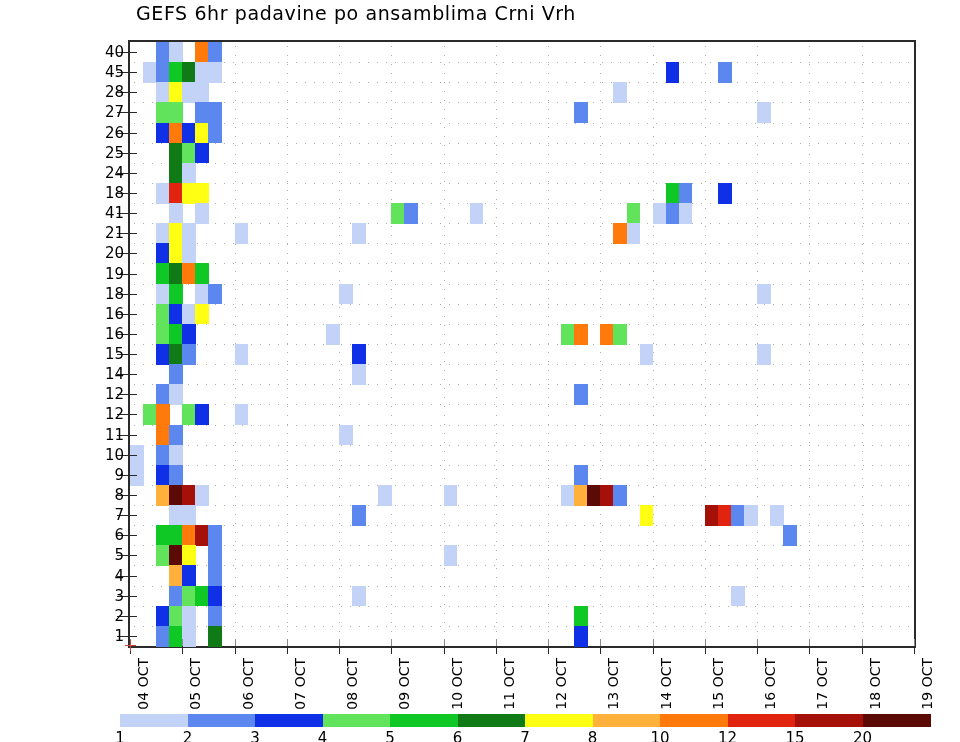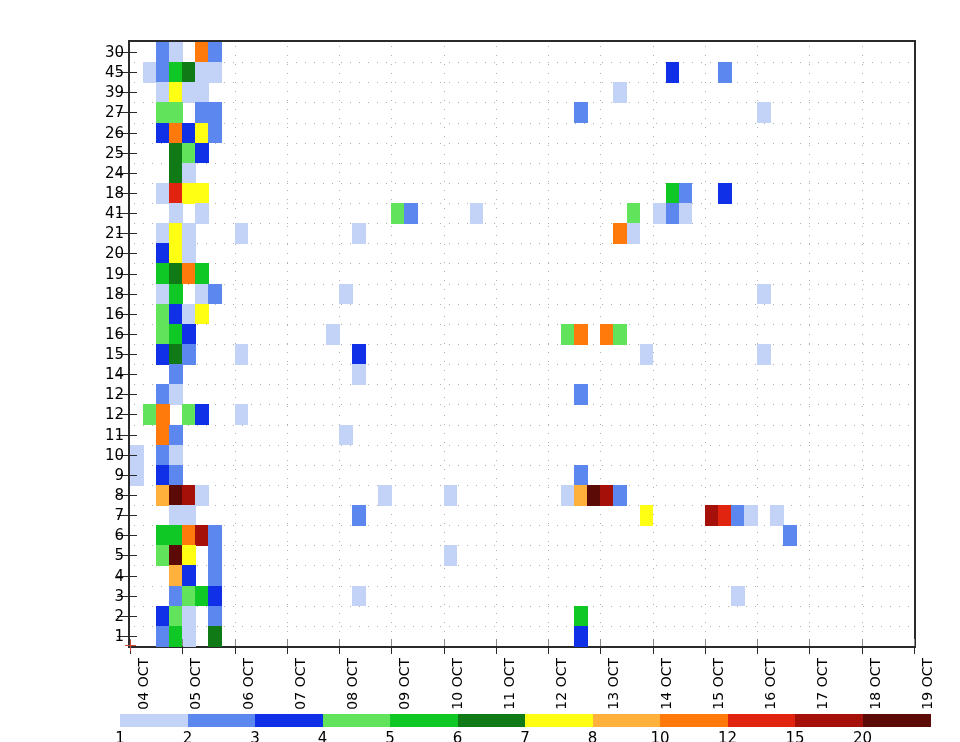--- a/index.html
+++ b/index.html
@@ -56,20 +56,21 @@
   .clab{
     position:absolute;top:15px;font-size:15px;color:#000;
     transform:translateX(-50%);white-space:nowrap;
   }
 </style>
 </head>
 <body>
 
 <div id="root">
 
+  <div id="title">GEFS 6hr padavine po ansamblima Crni Vrh</div>
 
   <div id="plot">
     <div id="grid">
         <div class="gdotrow" style="top: 583.867px;">
           <div class="gdot" style="left: 4px;"></div>
           <div class="gdot" style="left: 13px;"></div>
           <div class="gdot" style="left: 22px;"></div>
           <div class="gdot" style="left: 31px;"></div>
           <div class="gdot" style="left: 40px;"></div>
           <div class="gdot" style="left: 49px;"></div>
@@ -3851,27 +3852,27 @@
         <div class="ytickin" style="top: 110.733px;"></div>
         <div class="ylab" style="top: 110.733px;">25</div>
         <div class="ytick" style="top: 90.6px;"></div>
         <div class="ytickin" style="top: 90.6px;"></div>
         <div class="ylab" style="top: 90.6px;">26</div>
         <div class="ytick" style="top: 70.4667px;"></div>
         <div class="ytickin" style="top: 70.4667px;"></div>
         <div class="ylab" style="top: 70.4667px;">27</div>
         <div class="ytick" style="top: 50.3333px;"></div>
         <div class="ytickin" style="top: 50.3333px;"></div>
-        <div class="ylab" style="top: 50.3333px;">39</div>
+        <div class="ylab" style="top: 50.3333px;">28</div>
         <div class="ytick" style="top: 30.2px;"></div>
         <div class="ytickin" style="top: 30.2px;"></div>
         <div class="ylab" style="top: 30.2px;">45</div>
         <div class="ytick" style="top: 10.0667px;"></div>
         <div class="ytickin" style="top: 10.0667px;"></div>
-        <div class="ylab" style="top: 10.0667px;">30</div>
+        <div class="ylab" style="top: 10.0667px;">40</div>
       </div>
     <div id="xaxis">
         <div class="xtick" style="left: 0px;"></div>
         <div class="xtickin" style="left: 0px;"></div>
         <div class="xlab" style="left: 0px;">04 OCT</div>
         <div class="xtick" style="left: 52.2667px;"></div>
         <div class="xtickin" style="left: 52.2667px;"></div>
         <div class="xlab" style="left: 52.2667px;">05 OCT</div>
         <div class="xtick" style="left: 104.533px;"></div>
         <div class="xtickin" style="left: 104.533px;"></div>

